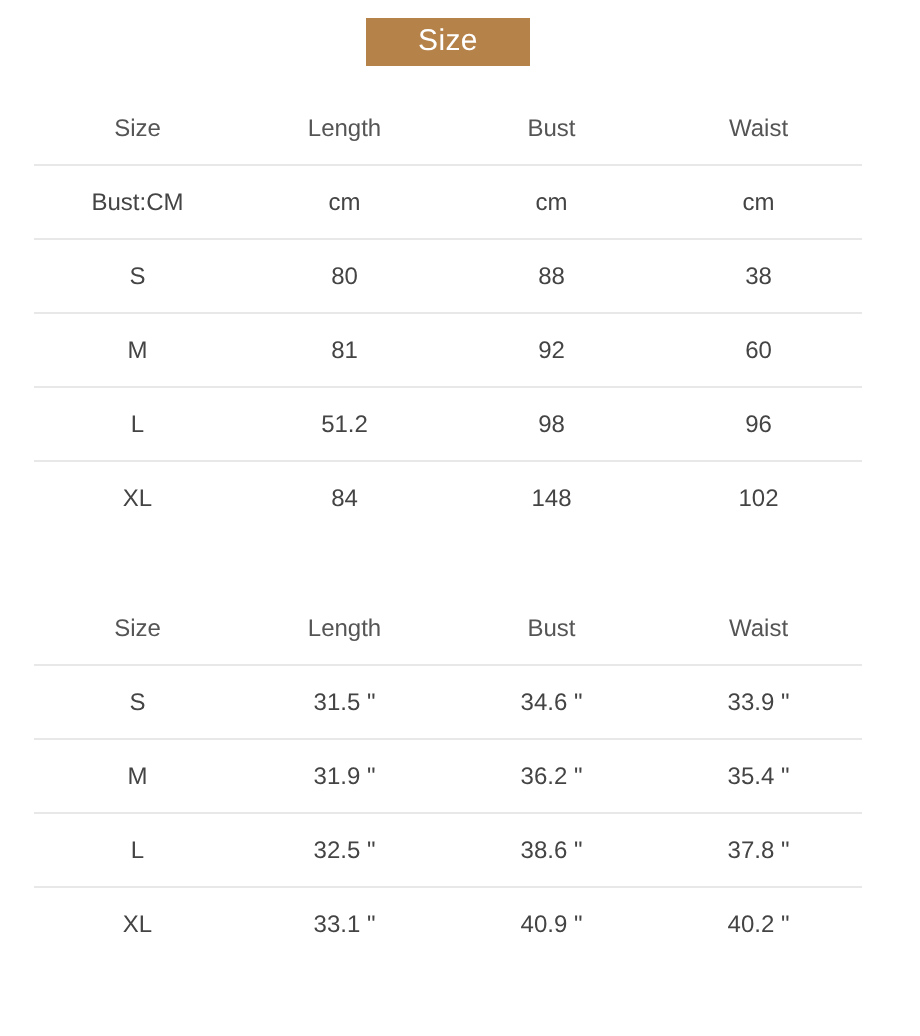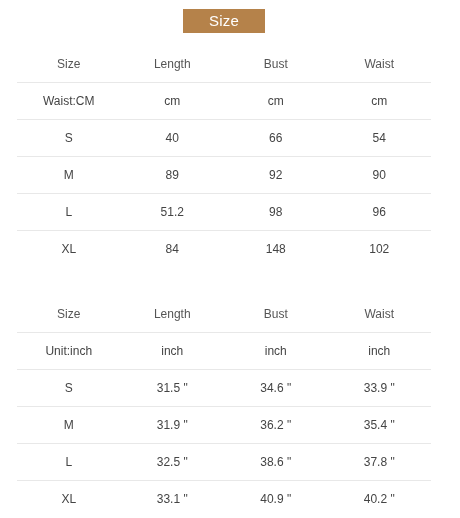--- a/index.html
+++ b/index.html
@@ -98,36 +98,36 @@
     <thead>
       <tr>
         <th>Size</th>
         <th>Length</th>
         <th>Bust</th>
         <th>Waist</th>
       </tr>
     </thead>
     <tbody>
       <tr>
-        <td>Waist:CM</td>
+        <td>Bust:CM</td>
         <td>cm</td>
         <td>cm</td>
         <td>cm</td>
       </tr>
       <tr>
         <td>S</td>
-        <td>40</td>
-        <td>66</td>
-        <td>54</td>
+        <td>80</td>
+        <td>88</td>
+        <td>38</td>
       </tr>
       <tr>
         <td>M</td>
-        <td>89</td>
+        <td>81</td>
         <td>92</td>
-        <td>90</td>
+        <td>60</td>
       </tr>
       <tr>
         <td>L</td>
         <td>51.2</td>
         <td>98</td>
         <td>96</td>
       </tr>
       <tr>
         <td>XL</td>
         <td>84</td>
@@ -147,26 +147,20 @@
     <thead>
       <tr>
         <th>Size</th>
         <th>Length</th>
         <th>Bust</th>
         <th>Waist</th>
       </tr>
     </thead>
     <tbody>
       <tr>
-        <td>Unit:inch</td>
-        <td>inch</td>
-        <td>inch</td>
-        <td>inch</td>
-      </tr>
-      <tr>
         <td>S</td>
         <td>31.5 "</td>
         <td>34.6 "</td>
         <td>33.9 "</td>
       </tr>
       <tr>
         <td>M</td>
         <td>31.9 "</td>
         <td>36.2 "</td>
         <td>35.4 "</td>

